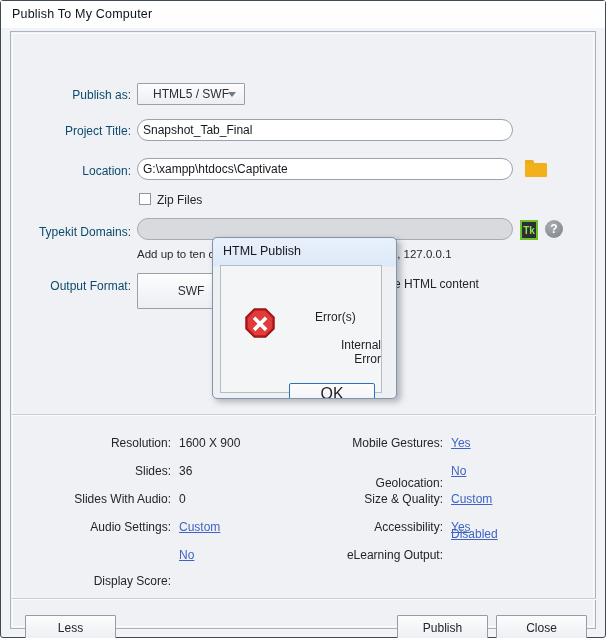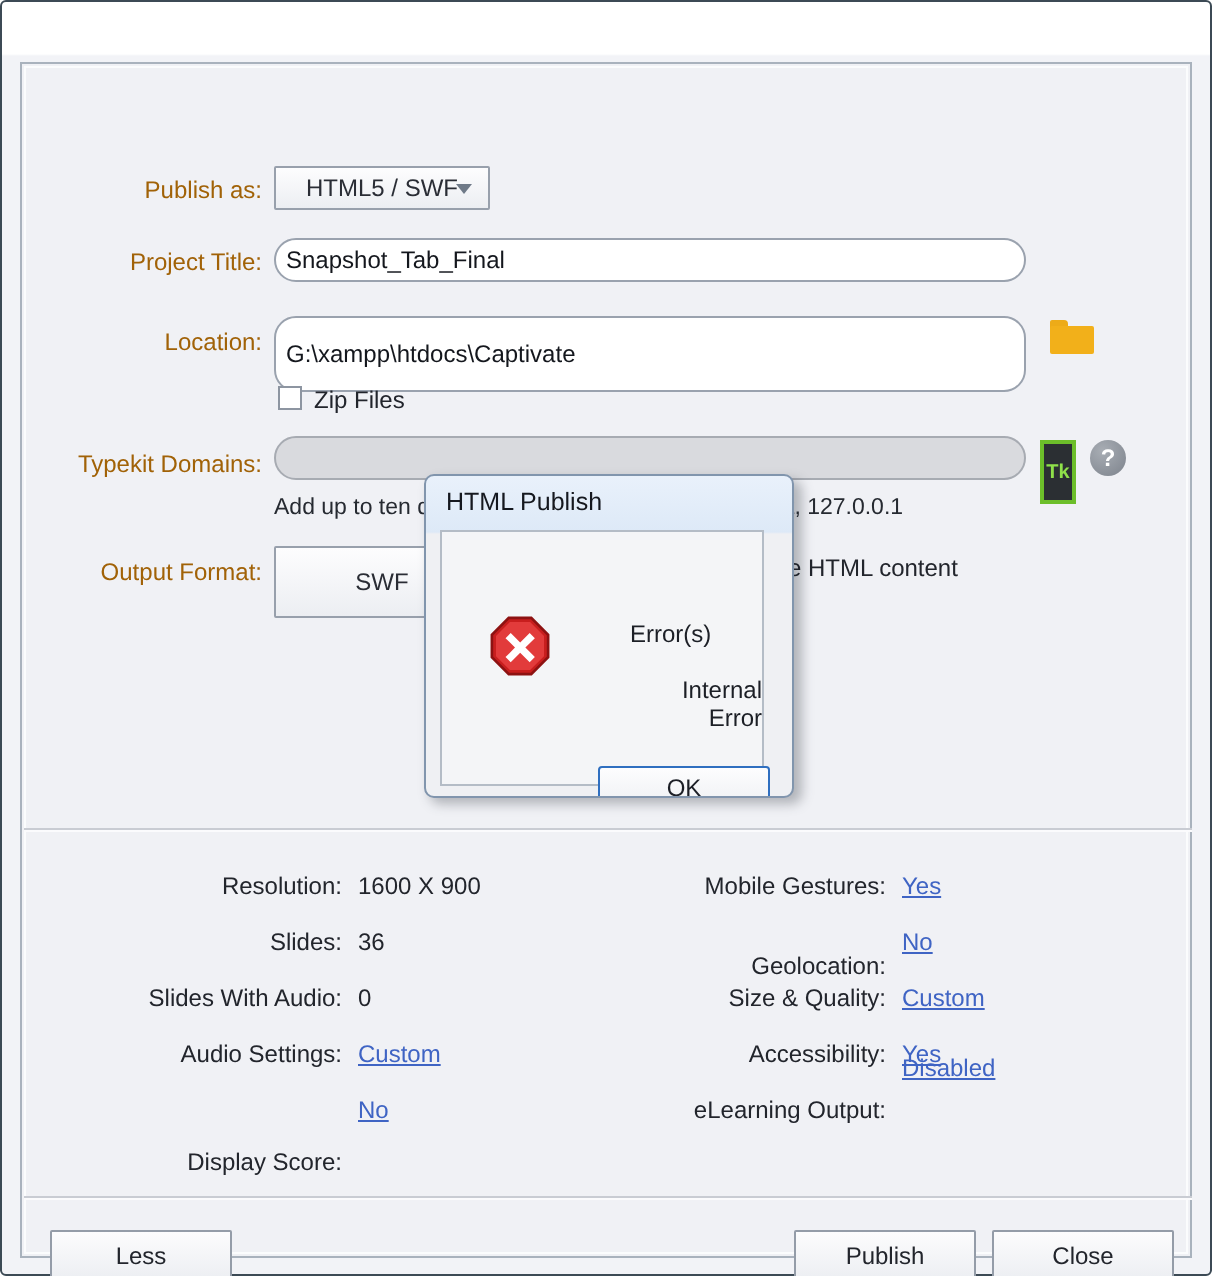--- a/index.html
+++ b/index.html
@@ -35,21 +35,21 @@
     border:1px solid #a9b2bd;
     background:#f0f1f5;
     box-sizing:border-box;
   }
   .panel-inner-hl{
     position:absolute;left:1px;top:1px;right:1px;bottom:1px;
     border:1px solid #fbfcfd;
     pointer-events:none;
   }
   .lbl{
-    position:absolute;text-align:right;font-size:12px;color:#a16207;
+    position:absolute;text-align:right;font-size:12px;color:#0c4a6e;
     white-space:nowrap;
   }
 
   .combo{
     position:absolute;
     background:linear-gradient(to bottom,#fdfdfe,#eceef2);
     border:1px solid #98a0ac;
     box-sizing:border-box;
     font-size:12px;color:#2a2d35;
     display:flex;align-items:center;justify-content:center;
@@ -90,21 +90,21 @@
   }
   .folder .tab{
     position:absolute;left:0;top:0;width:9px;height:4px;background:#edab18;border-radius:1px 2px 0 0;
   }
   .folder .body{
     position:absolute;left:0;top:3px;width:22px;height:14px;background:#f2b01a;border-radius:1px;
   }
 
   
   .tk{
-    position:absolute;width:18px;height:32px;
+    position:absolute;width:18px;height:20px;
     background:#2b2f33;border:2px solid #6cbe2a;box-sizing:border-box;
     color:#8fe04a;font-size:10px;font-weight:bold;
     display:flex;align-items:center;justify-content:center;
     font-family:"Liberation Sans",sans-serif;
   }
   
   .help{
     position:absolute;width:18px;height:18px;border-radius:50%;
     background:radial-gradient(circle at 35% 30%, #a8adb4, #7d838c);
     color:#ffffff;font-size:12px;font-weight:bold;
@@ -176,51 +176,54 @@
   .err-icon{
     position:absolute;left:24px;top:42px;width:30px;height:30px;
   }
   .err-text1{
     position:absolute;left:94px;top:44px;font-size:12px;color:#1c1f26;
   }
   .err-text2{
     position:absolute;left:94px;top:72px;font-size:12px;color:#1c1f26;text-align:right;
   }
   .ok-btn{
-    position:absolute;left:78px;top:117px;width:86px;height:22px;
+    position:absolute;left:68px;top:117px;width:86px;height:22px;
     background:linear-gradient(to bottom,#fdfdfe,#eef0f3);
     border:1px solid #2f6fc0;
     box-sizing:border-box;
-    font-size:12px;color:#1c1f26;
+    font-size:16px;color:#1c1f26;
     display:flex;align-items:center;justify-content:center;
     border-radius:2px;cursor:pointer;
   }
 </style>
 </head>
 <body>
 
 <div class="window">
 
+  <div class="titlebar">
+    <div class="titlebar-text">Publish To My Computer</div>
+  </div>
 
   <div class="panel">
     <div class="panel-inner-hl"></div>
 
     <div class="lbl" style="left:0px;top:56px;width:120px;">Publish as:</div>
     <div class="combo" style="left:126px;top:51px;width:108px;height:22px;">
       <span>HTML5 / SWF</span>
       <span class="caret"></span>
     </div>
 
     <div class="lbl" style="left:0px;top:92px;width:120px;">Project Title:</div>
     <div class="textinput" style="left:126px;top:87px;width:376px;height:22px;">
       <span>Snapshot_Tab_Final</span>
     </div>
 
     <div class="lbl" style="left:0px;top:132px;width:120px;">Location:</div>
-    <div class="textinput" style="left:126px;top:126px;width:376px;height:38px;">
+    <div class="textinput" style="left:126px;top:126px;width:376px;height:22px;">
       <span>G:\xampp\htdocs\Captivate</span>
     </div>
     <div class="folder" style="left:514px;top:128px;">
       <div class="tab"></div>
       <div class="body"></div>
     </div>
 
     <div class="cbx" style="left:128px;top:161px;"></div>
     <div class="cbx-label" style="left:146px;top:161px;">Zip Files</div>
 

